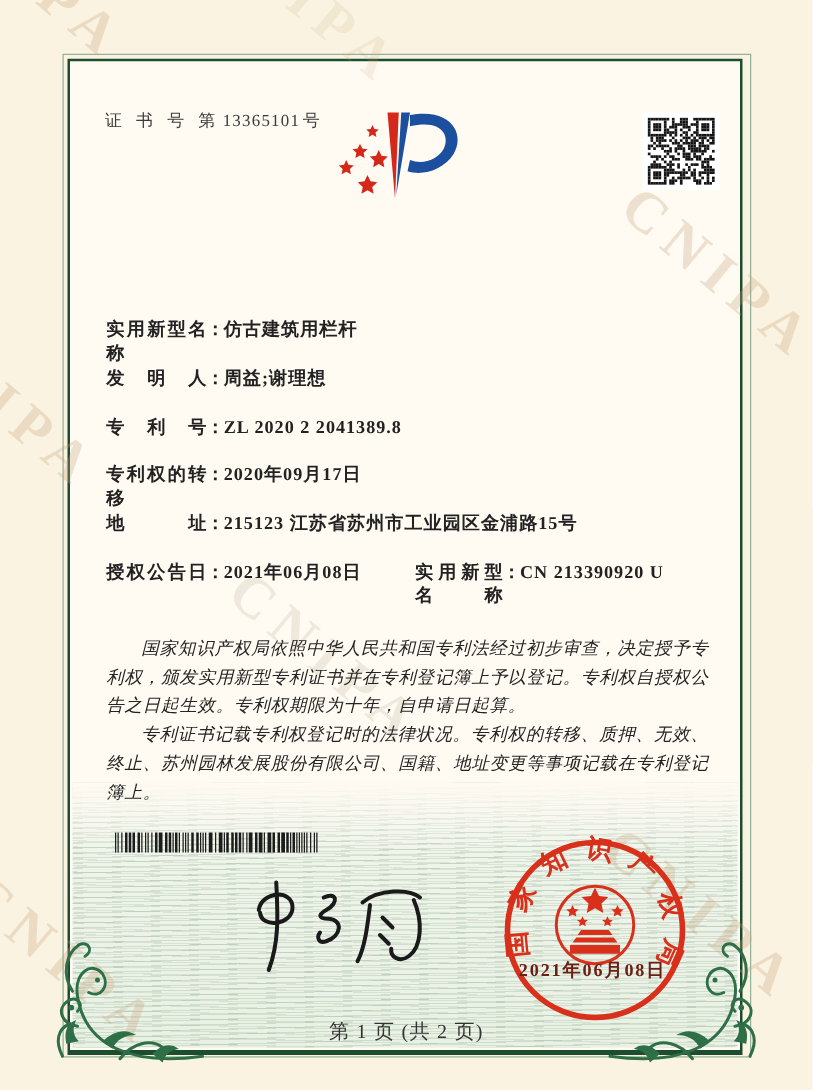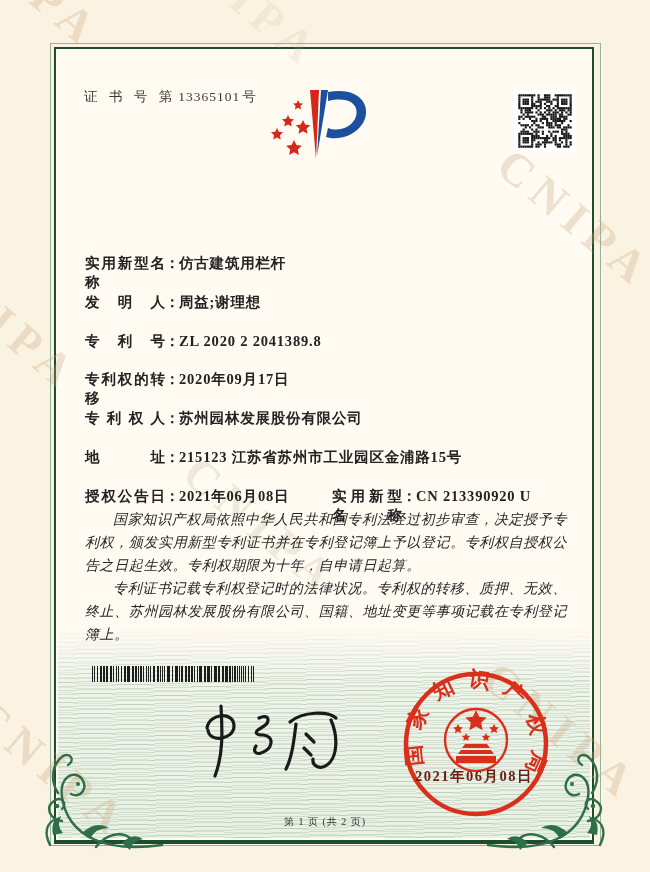--- a/index.html
+++ b/index.html
@@ -56,21 +56,21 @@
 
   .officer{position:absolute;left:93px;top:719px;font-size:16px;font-weight:bold;
       color:#1c1c1c;letter-spacing:3px;line-height:29px;}
   .signature{position:absolute;left:195px;top:700px;}
 
   .seal{position:absolute;left:398px;top:666px;}
   .seal-date{position:absolute;left:396px;top:767px;width:156px;text-align:center;
       font-size:14.5px;font-weight:bold;color:#6b2015;letter-spacing:1.5px;}
 
   .footer{position:absolute;left:0;top:815px;width:650px;text-align:center;
-      font-size:10px;color:#333;letter-spacing:1px;}
+      font-size:16px;color:#333;letter-spacing:1px;}
 
   .ornament{position:absolute;z-index:4;}
   .orn-left{left:36px;top:733px;}
   .orn-right{left:484px;top:733px;transform:scaleX(-1);}
 </style>
 </head>
 <body>
 
 <div id="page">
 
@@ -468,23 +468,20 @@
       <div class="frow">
         <span class="flabel">发明人</span><span class="fcolon">：</span><span class="fvalue">周益;谢理想</span>
       </div>
       <div class="frow">
         <span class="flabel">专利号</span><span class="fcolon">：</span><span class="fvalue">ZL 2020 2 2041389.8</span>
       </div>
       <div class="frow">
         <span class="flabel">专利权的转移</span><span class="fcolon">：</span><span class="fvalue">2020年09月17日</span>
       </div>
       <div class="frow">
-        <span class="flabel">专利权人</span><span class="fcolon">：</span><span class="fvalue">苏州园林发展股份有限公司</span>
-      </div>
-      <div class="frow">
         <span class="flabel">地址</span><span class="fcolon">：</span><span class="fvalue">215123 江苏省苏州市工业园区金浦路15号</span>
       </div>
       <div class="frow">
         <span class="flabel">授权公告日</span><span class="fcolon">：</span><span class="fvalue">2021年06月08日</span>
         <span class="fcell2">
           <span class="flabel">实用新型名称</span><span class="fcolon">：</span><span class="fvalue">CN 213390920 U</span>
         </span>
       </div>
     </div>
 

